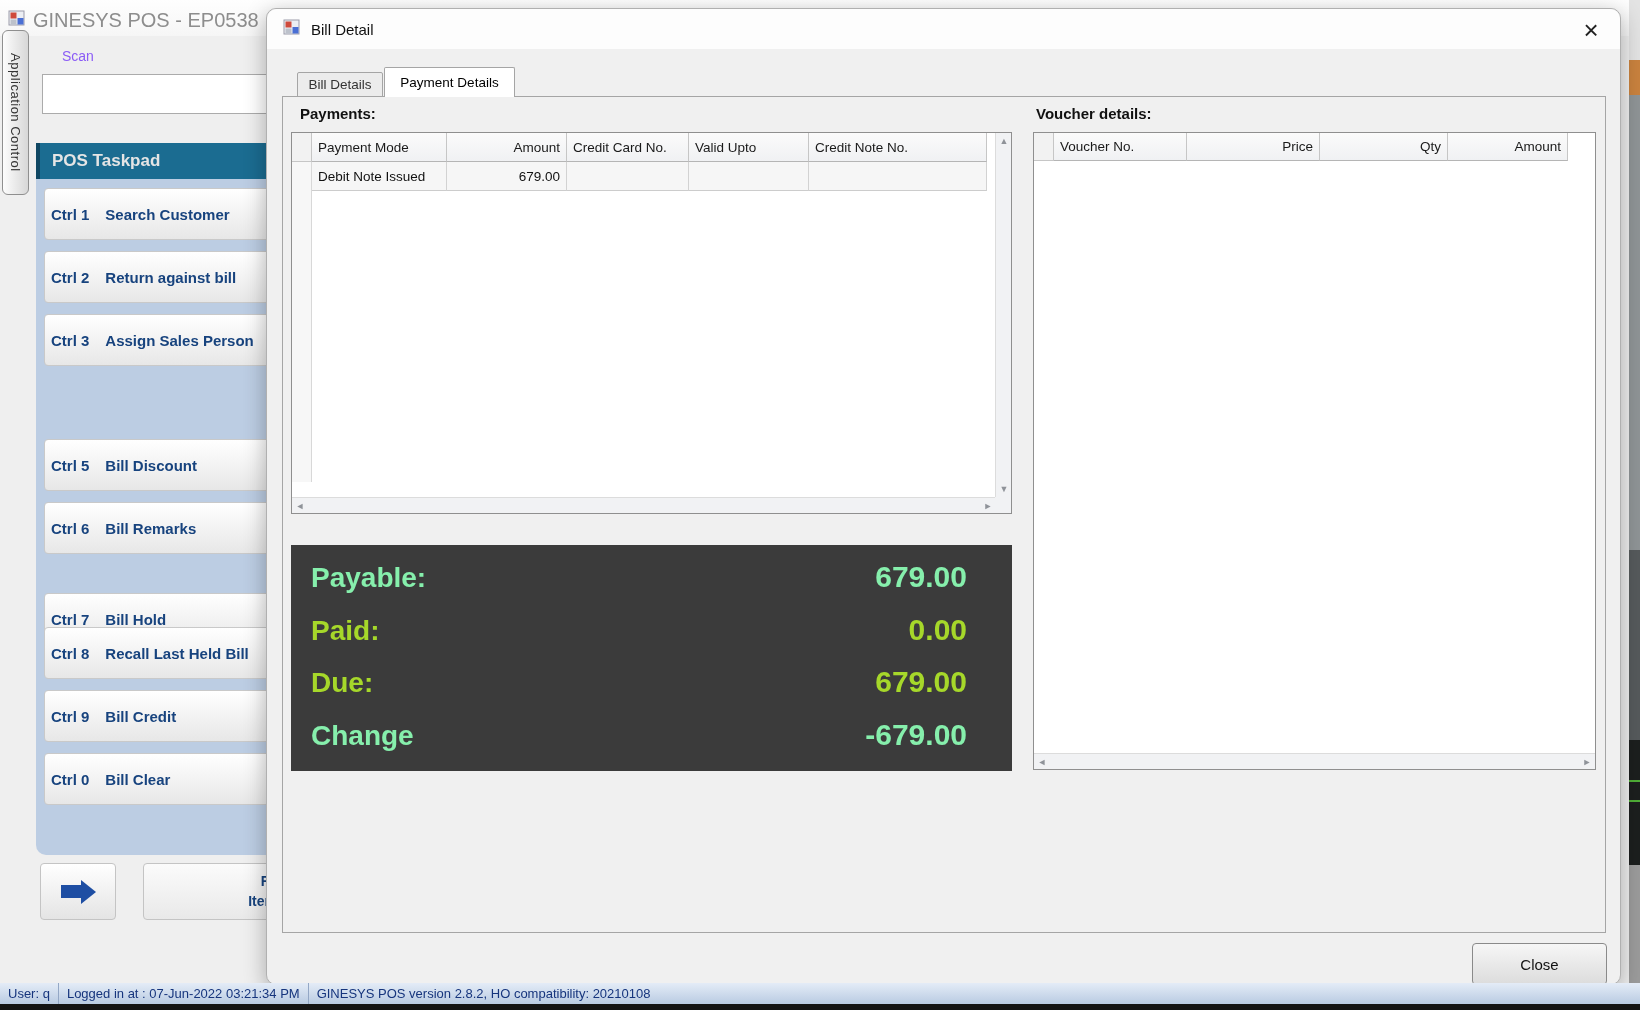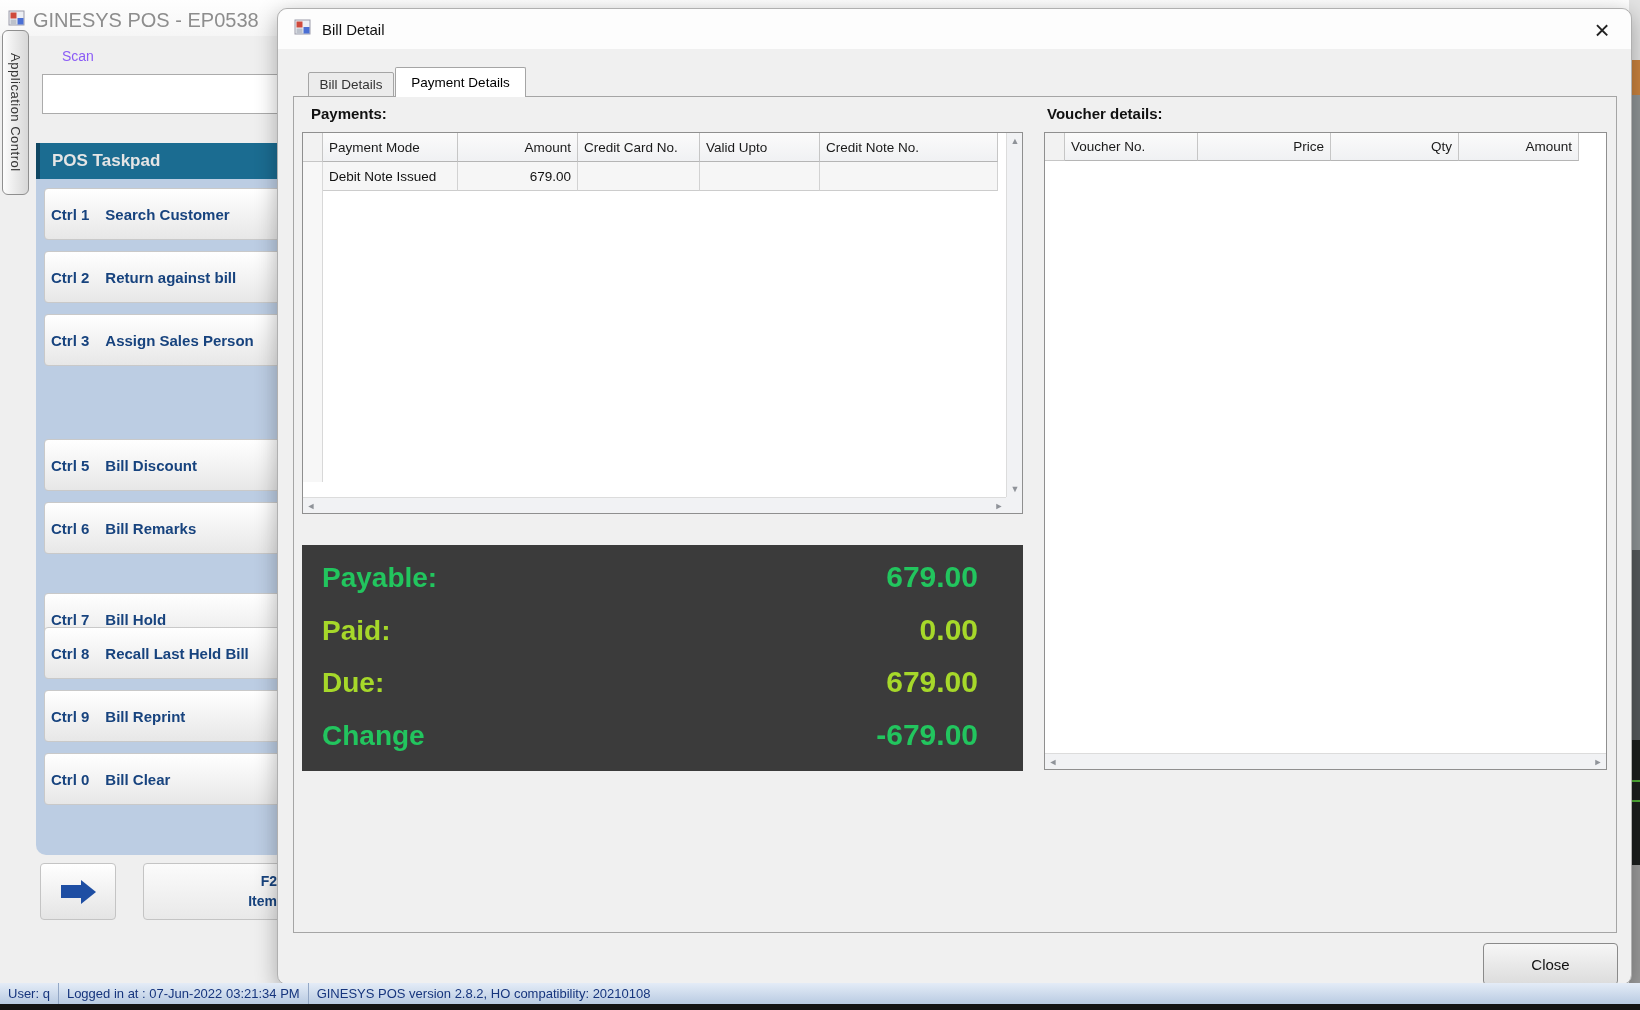--- a/index.html
+++ b/index.html
@@ -42,21 +42,21 @@
   .status-bar { position:absolute; left:0; top:983px; width:1640px; height:21px;
                 background:linear-gradient(#e4ecf7,#b9cbe2); display:flex; align-items:center; color:#16357d; font-size:13px; }
   .status-bar .seg { padding:0 8px; white-space:nowrap; }
   .status-bar .sep { width:1px; height:100%; background:#93a7c5; }
   .bottom-strip { position:absolute; left:0; top:1004px; width:1640px; height:6px; background:#141414; }
 
   
   .desk { position:absolute; left:1629px; width:11px; }
 
   
-  .dialog { position:absolute; left:277px; top:8px; width:1355px; height:977px; background:#f0f0f0;
+  .dialog { position:absolute; left:266px; top:8px; width:1355px; height:977px; background:#f0f0f0;
             border:1px solid #b0b0b0; border-radius:10px; box-shadow:0 6px 22px rgba(0,0,0,.30); }
   .dlg-titlebar { position:absolute; left:0; top:0; width:100%; height:40px; background:#fdfdfd; border-radius:10px 10px 0 0;
                   display:flex; align-items:center; }
   .dlg-icon { margin-left:16px; }
   .dlg-title { margin-left:10px; font-size:15px; color:#101010; }
   .dlg-close { position:absolute; right:14px; top:6px; width:30px; height:30px; display:flex; align-items:center; justify-content:center;
                font-size:26px; font-weight:300; color:#222; cursor:pointer; line-height:1; }
 
   .tab { position:absolute; border:1px solid #a5a5a5; font-size:13.5px; display:flex; align-items:center; justify-content:center; cursor:pointer; }
   .tab-unsel { left:30px; top:63px; width:86px; height:25px; background:#ececec; color:#333; border-radius:2px 2px 0 0; }
@@ -84,21 +84,21 @@
   .sb .ar { color:#8f9399; font-size:9px; display:flex; align-items:center; justify-content:center; width:16px; height:16px; cursor:pointer; }
   .sb-v { flex-direction:column; border-left:1px solid #dcdcdc; }
   .sb-h { flex-direction:row; border-top:1px solid #dcdcdc; }
   .sb-corner { position:absolute; width:16px; height:16px; background:#f1f2f4; }
 
   .totals { position:absolute; background:#3b3b3b; display:flex; flex-direction:column; justify-content:space-around;
             padding:6px 45px 10px 20px; }
   .t-row { display:flex; justify-content:space-between; align-items:baseline; }
   .t-label { font-size:28px; font-weight:bold; }
   .t-value { font-size:30px; font-weight:bold; }
-  .c-blue { color:#22c55e; }
+  .c-blue { color:#86efac; }
   .c-green { color:#a6d82a; }
 
   .close-btn { position:absolute; left:1205px; top:934px; width:135px; height:42px; background:linear-gradient(#f6f6f6,#dcdcdc);
                border:1px solid #8a8a8a; border-radius:4px; font-size:15px; color:#111; display:flex; align-items:center; justify-content:center; cursor:pointer; }
 </style>
 </head>
 <body>
 
 <div class="screen">
 
@@ -149,21 +149,21 @@
   <div class="task-btn" style="top:593px">
     <span class="k">Ctrl 7</span>
     <span>Bill Hold</span>
   </div>
   <div class="task-btn" style="top:627px">
     <span class="k">Ctrl 8</span>
     <span>Recall Last Held Bill</span>
   </div>
   <div class="task-btn" style="top:690px">
     <span class="k">Ctrl 9</span>
-    <span>Bill Reprint</span>
+    <span>Bill Credit</span>
   </div>
   <div class="task-btn" style="top:753px">
     <span class="k">Ctrl 0</span>
     <span>Bill Clear</span>
   </div>
 
   <div class="arrow-btn">
     <span class="arrow-shape">
         <span class="stem"></span>
         <span class="head"></span>

